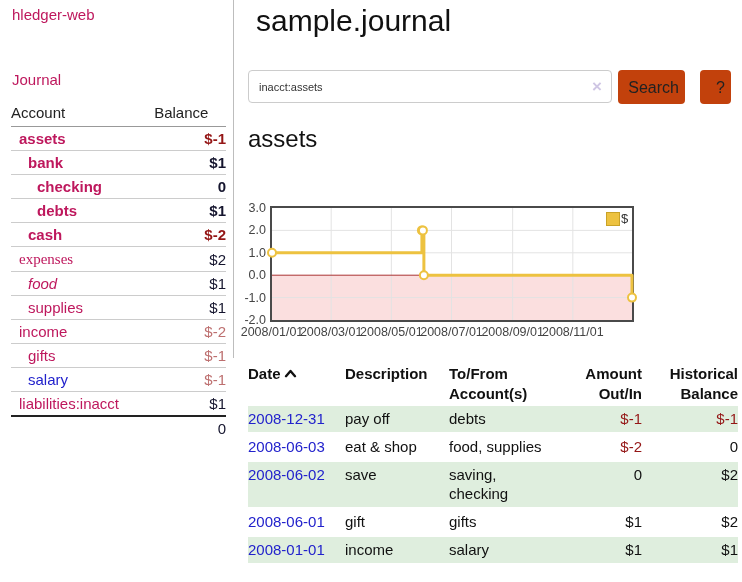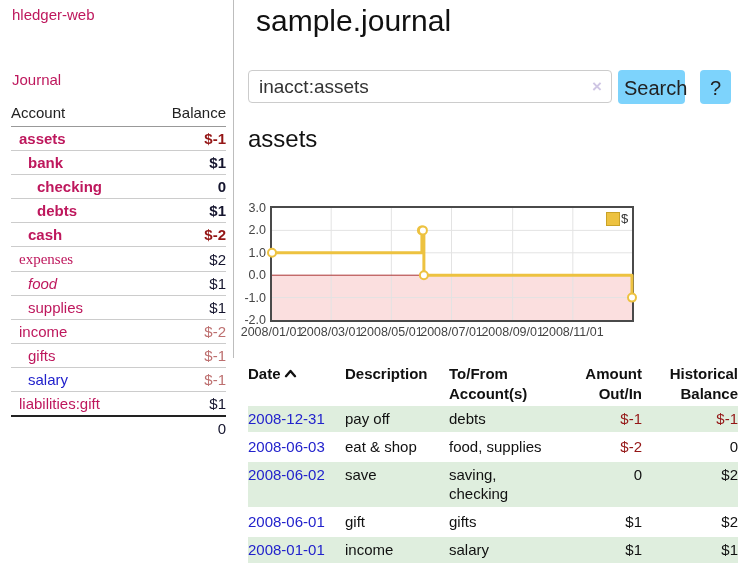--- a/index.html
+++ b/index.html
@@ -14,42 +14,42 @@
   .blue{color:#2222cc;}
 
   
   .sidebar{position:absolute;left:0;top:0;width:233px;height:582px;}
   .app-title{position:absolute;left:12px;top:6px;font-size:15px;}
   .journal-link{position:absolute;left:12px;top:71px;font-size:15px;}
   .divider{position:absolute;left:233px;top:0;width:1px;height:358px;background:#bdbdbd;}
 
   .acct-table{position:absolute;left:11px;top:100px;width:215px;border-collapse:collapse;font-size:15px;}
   .acct-table th{font-weight:normal;text-align:left;color:#222;padding:4px 0 5px;border-bottom:1px solid #999;}
-  .acct-table th.bal{text-align:right;}
+  .acct-table th.bal{text-align:left;}
   .acct-table td{padding:3px 0;border-bottom:1px solid #ccc;line-height:17px;}
   .acct-table td.bal{text-align:right;}
   .acct-table a.b{font-weight:bold;}
   .neg-bold{color:#941616;font-weight:bold;}
   .bold{color:#15152e;font-weight:bold;}
   .plain{color:#15152e;}
   .neg-muted{color:#bd6f6f;}
   .acct-table tr.total td{border-top:2px solid #222;border-bottom:none;color:#15152e;}
 
   
   .main{position:absolute;left:248px;top:0;width:490px;height:582px;}
   .page-title{font-size:30px;font-weight:normal;margin:0;position:absolute;top:4px;left:8px;}
 
   .search-row{position:absolute;top:70px;left:0;width:490px;height:34px;}
   .search-box{position:absolute;left:0;top:0;width:364px;height:33px;box-sizing:border-box;
     border:1px solid #ccc;border-radius:4px;background:#fff;}
   .search-box input{width:100%;height:100%;border:none;outline:none;background:transparent;
-    font-family:inherit;font-size:19px;color:#333;padding:0 30px 0 10px;box-sizing:border-box;}
+    font-family:inherit;font-size:11px;color:#333;padding:0 30px 0 10px;box-sizing:border-box;}
   .clear-x{position:absolute;right:9px;top:6px;color:#cfc6e4;font-size:17px;font-weight:bold;line-height:20px;cursor:pointer;}
-  .btn{position:absolute;top:0;height:34px;background:#7dd3fc;border:none;border-radius:4px;
-    font-family:inherit;font-size:20px;color:#222;text-align:center;cursor:pointer;line-height:34px;}
+  .btn{position:absolute;top:0;height:34px;background:#c2410c;border:none;border-radius:4px;
+    font-family:inherit;font-size:16px;color:#222;text-align:right;cursor:pointer;line-height:34px;}
   .search-btn{left:370px;width:67px;}
   .help-btn{left:452px;width:31px;}
 
   .acct-heading{position:absolute;top:125px;left:0;font-size:24px;font-weight:normal;margin:0;}
   .chart-title{position:absolute;top:170px;left:0;font-size:14.5px;font-weight:bold;}
 
   .chart-area{position:absolute;top:206px;left:0;width:490px;height:140px;}
   .plot{position:absolute;left:22px;top:0;width:360px;height:112px;border:2px solid #4a4a4a;background:#fff;}
   .plot svg{position:absolute;left:0;top:0;overflow:visible;}
   .ylabel{position:absolute;width:36px;left:-18px;text-align:right;font-size:12.5px;color:#444;line-height:15px;}
@@ -119,21 +119,21 @@
         </tr>
         <tr>
           <td><a class="acct purple" style="padding-left: 17px;">gifts</a></td>
           <td class="bal neg-muted">$-1</td>
         </tr>
         <tr>
           <td><a class="acct blue" style="padding-left: 17px;">salary</a></td>
           <td class="bal neg-muted">$-1</td>
         </tr>
         <tr>
-          <td><a class="acct purple" style="padding-left: 8px;">liabilities:gift</a></td>
+          <td><a class="acct purple" style="padding-left: 8px;">liabilities:inacct</a></td>
           <td class="bal plain">$1</td>
         </tr>
       </tbody>
     <tbody>
       <tr class="total">
         <td></td>
         <td class="bal">0</td>
       </tr>
     </tbody>
   </table>

